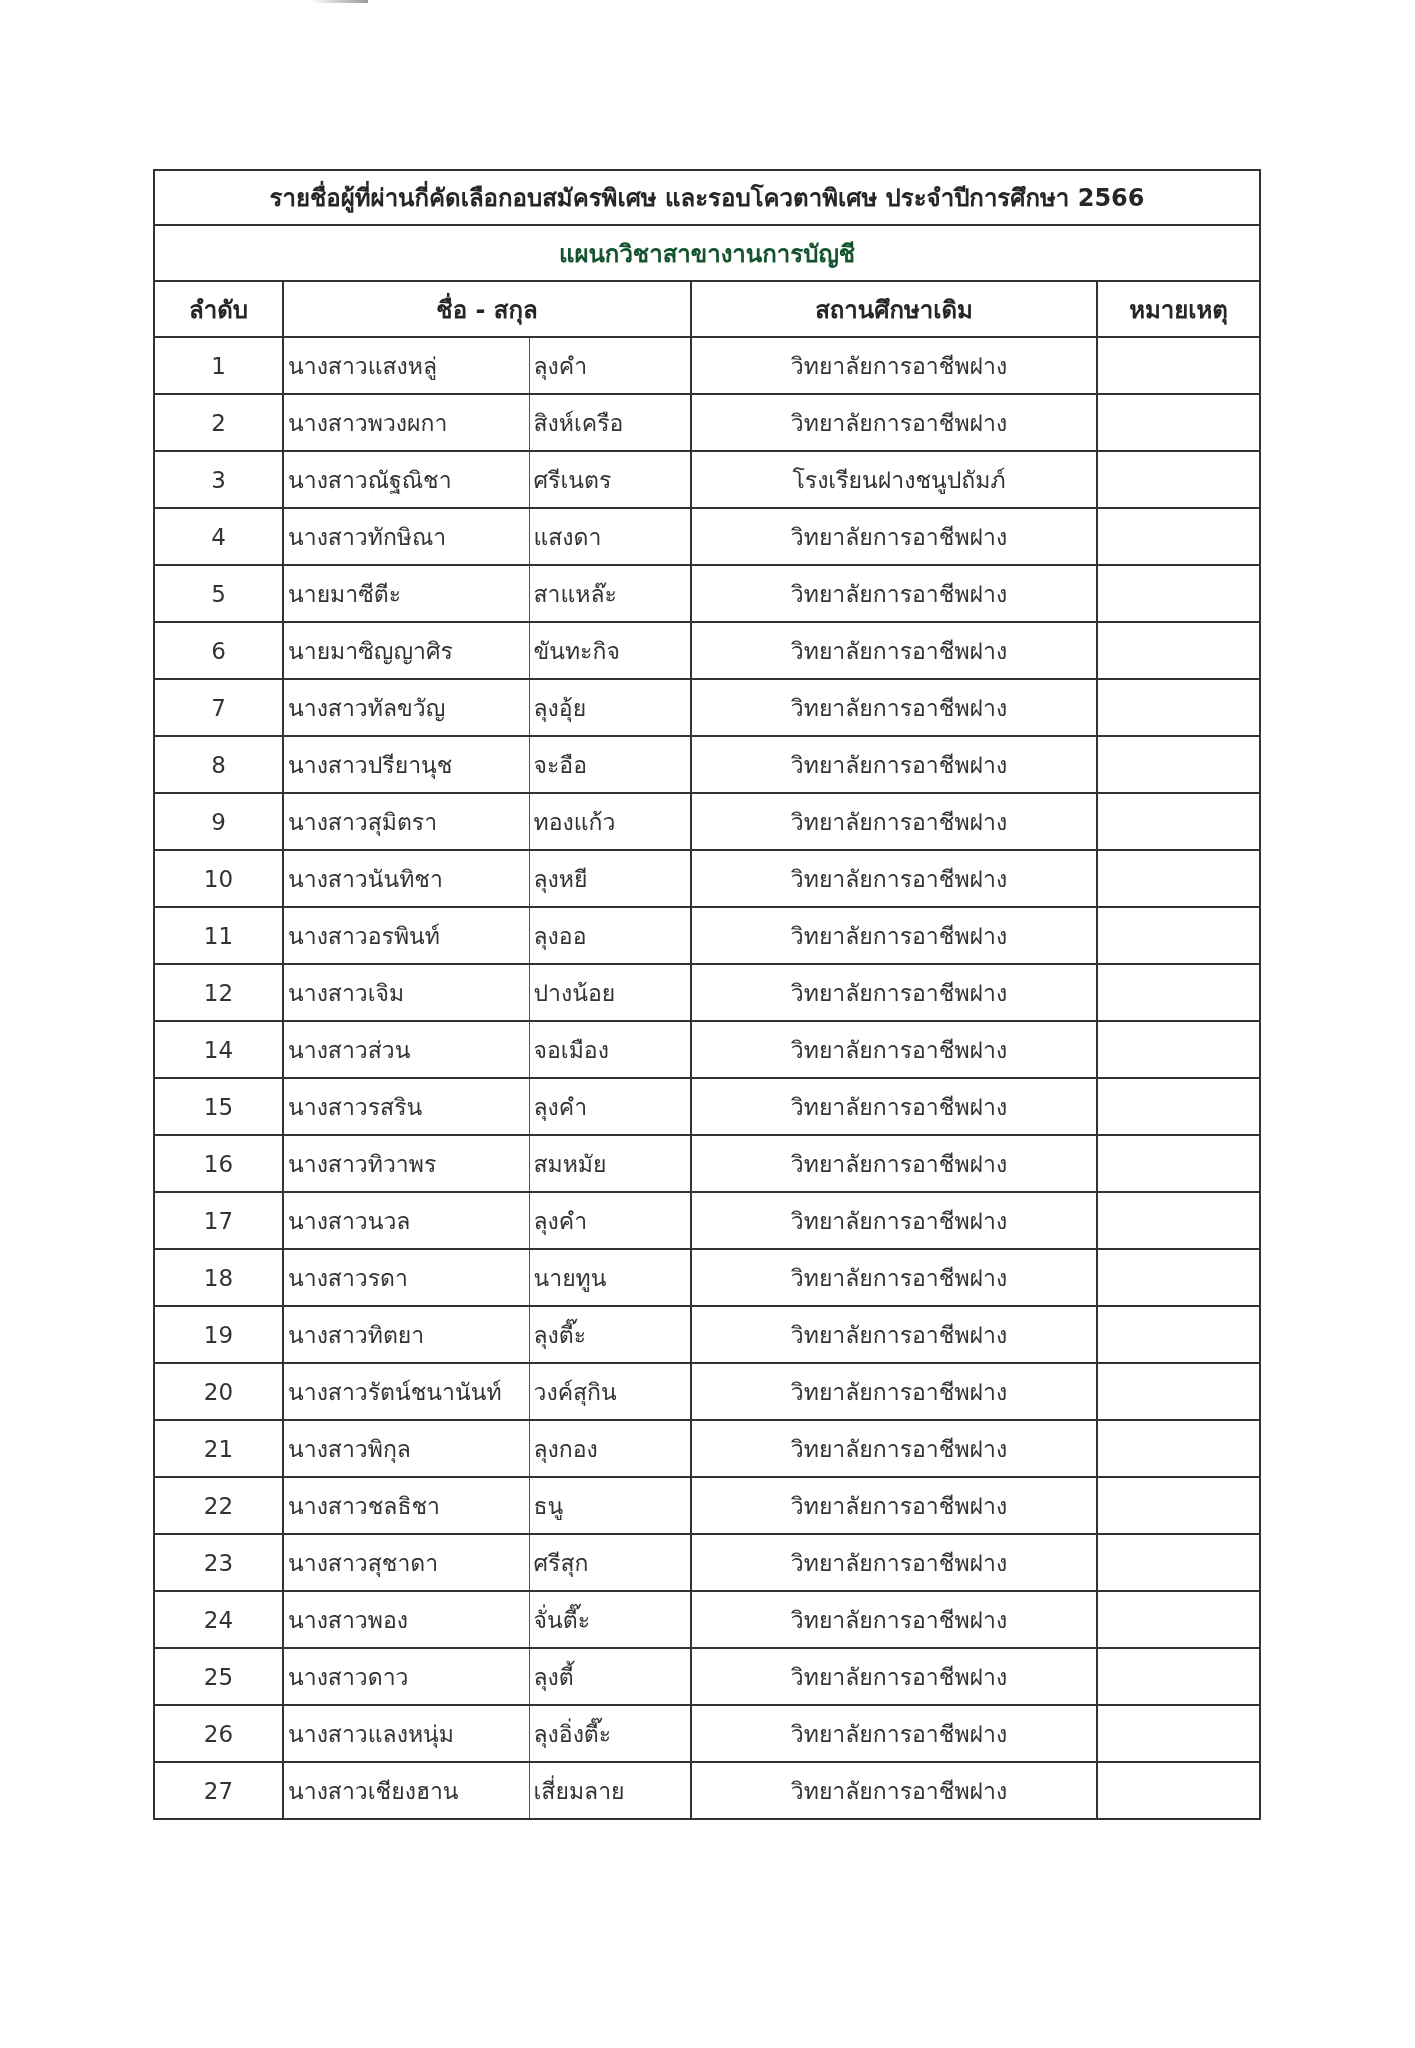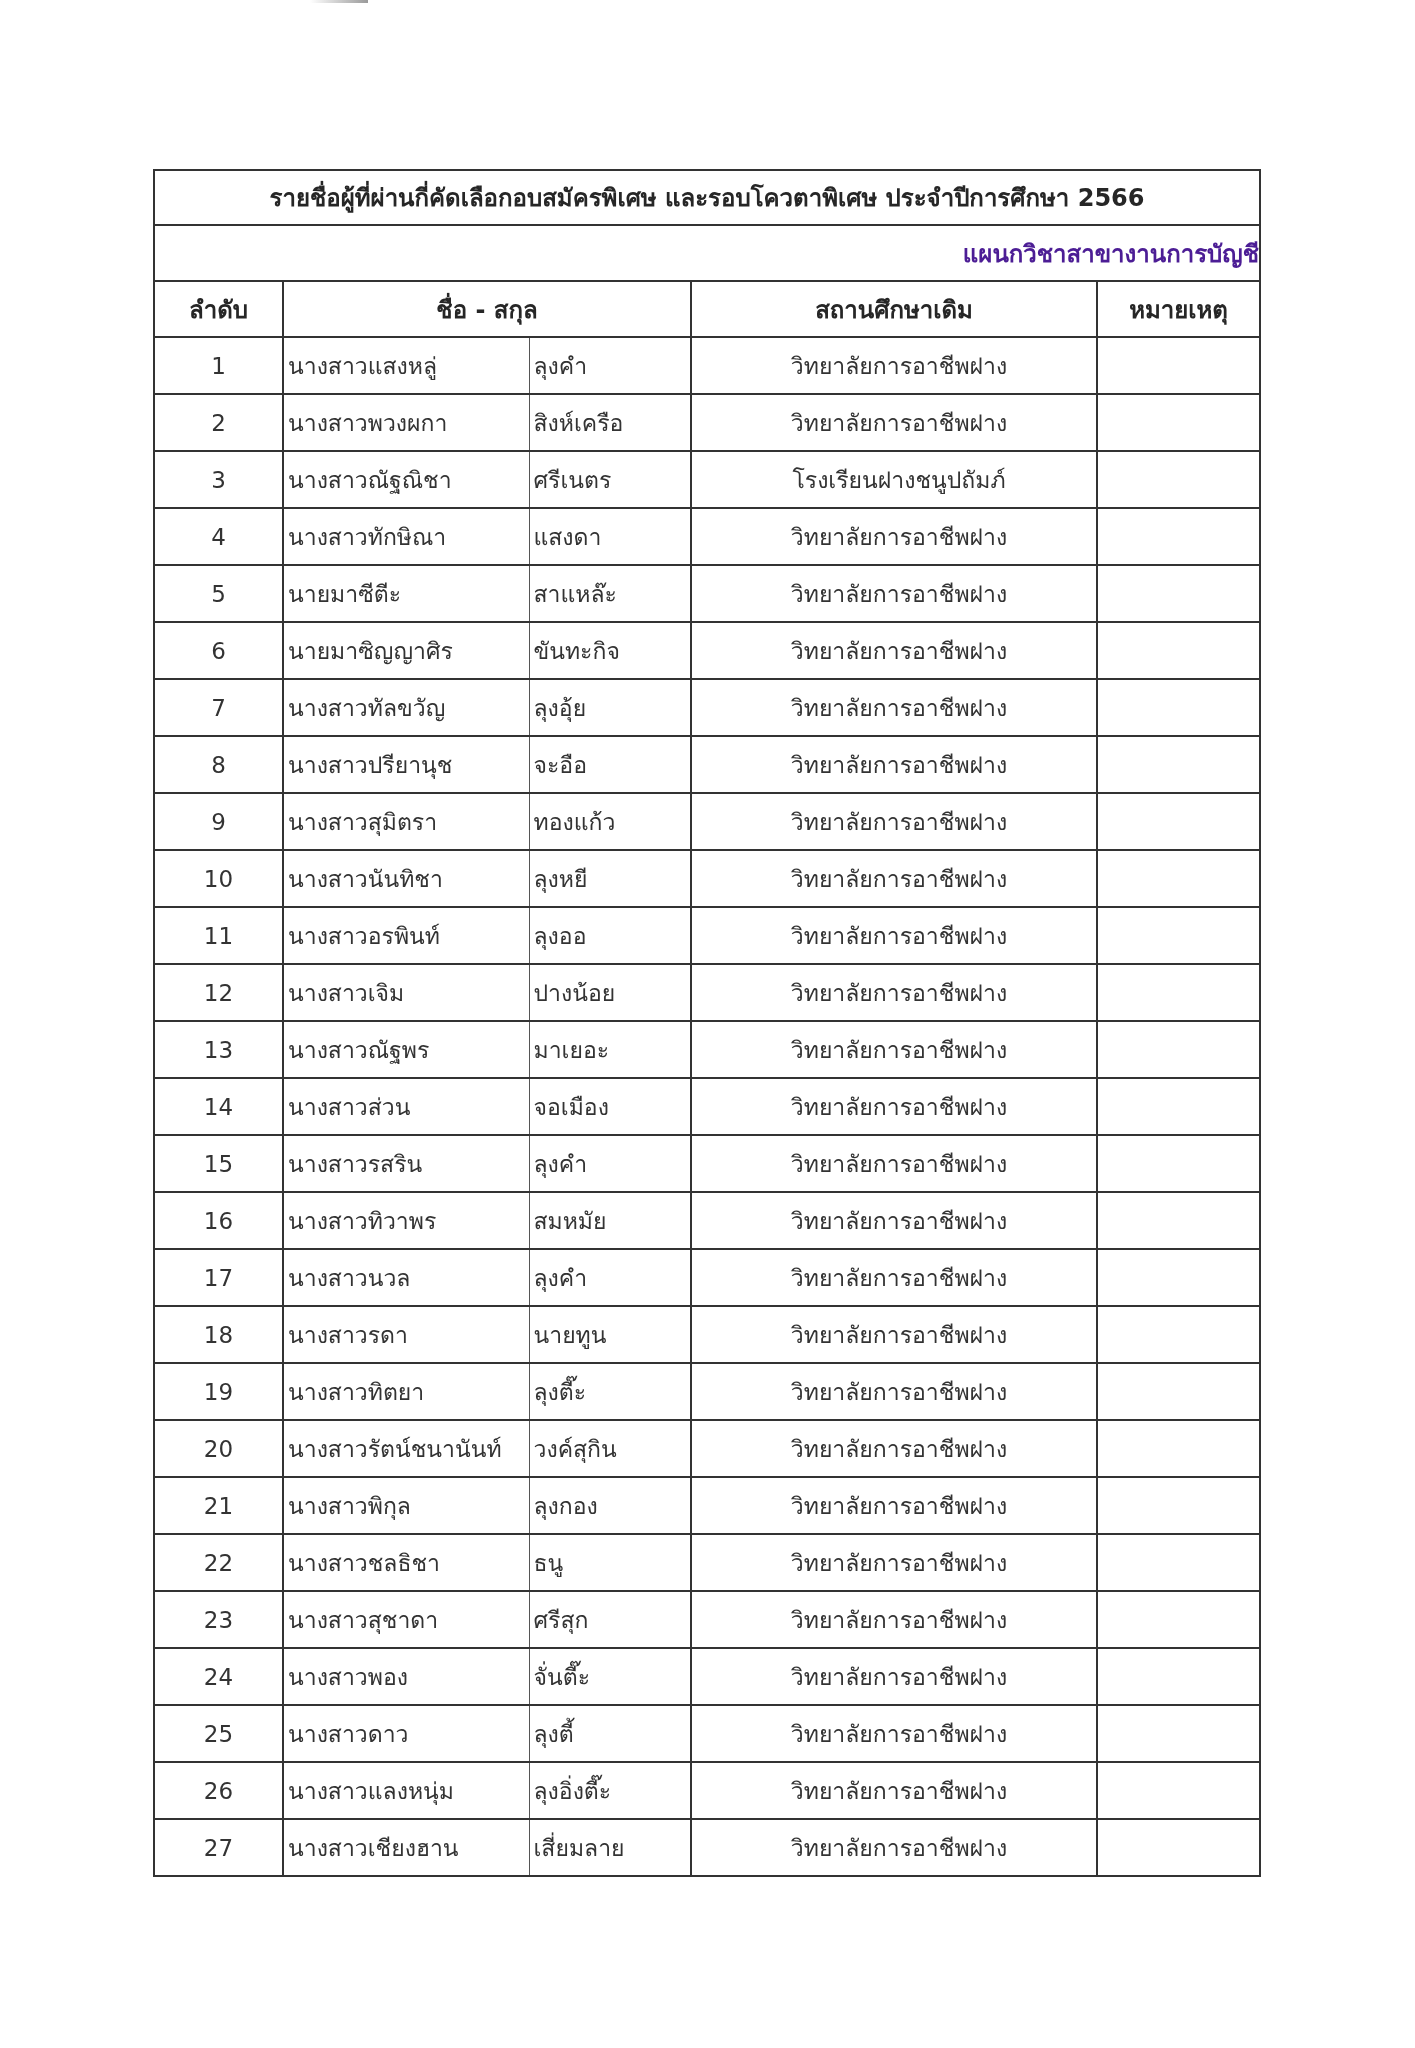--- a/index.html
+++ b/index.html
@@ -40,24 +40,24 @@
     }
     .row-title td {
       height: 53px;
       text-align: center;
       font-size: 24px;
       font-weight: bold;
       color: #262626;
     }
     .row-sub td {
       height: 54px;
-      text-align: right;
+      text-align: center;
       font-size: 24px;
       font-weight: bold;
-      color: #4c1d95;
+      color: #14532d;
     }
     .row-head th {
       height: 54px;
       text-align: center;
       font-size: 24px;
       font-weight: bold;
       color: #262626;
       border-radius: 8px;
     }
     .row-data td {
@@ -175,27 +175,20 @@
         <td class="c-note"></td>
       </tr>
       <tr class="row-data">
         <td class="c-seq">12</td>
         <td class="c-first">นางสาวเจิม</td>
         <td class="c-last">ปางน้อย</td>
         <td class="c-school">วิทยาลัยการอาชีพฝาง</td>
         <td class="c-note"></td>
       </tr>
       <tr class="row-data">
-        <td class="c-seq">13</td>
-        <td class="c-first">นางสาวณัฐพร</td>
-        <td class="c-last">มาเยอะ</td>
-        <td class="c-school">วิทยาลัยการอาชีพฝาง</td>
-        <td class="c-note"></td>
-      </tr>
-      <tr class="row-data">
         <td class="c-seq">14</td>
         <td class="c-first">นางสาวส่วน</td>
         <td class="c-last">จอเมือง</td>
         <td class="c-school">วิทยาลัยการอาชีพฝาง</td>
         <td class="c-note"></td>
       </tr>
       <tr class="row-data">
         <td class="c-seq">15</td>
         <td class="c-first">นางสาวรสริน</td>
         <td class="c-last">ลุงคำ</td>

